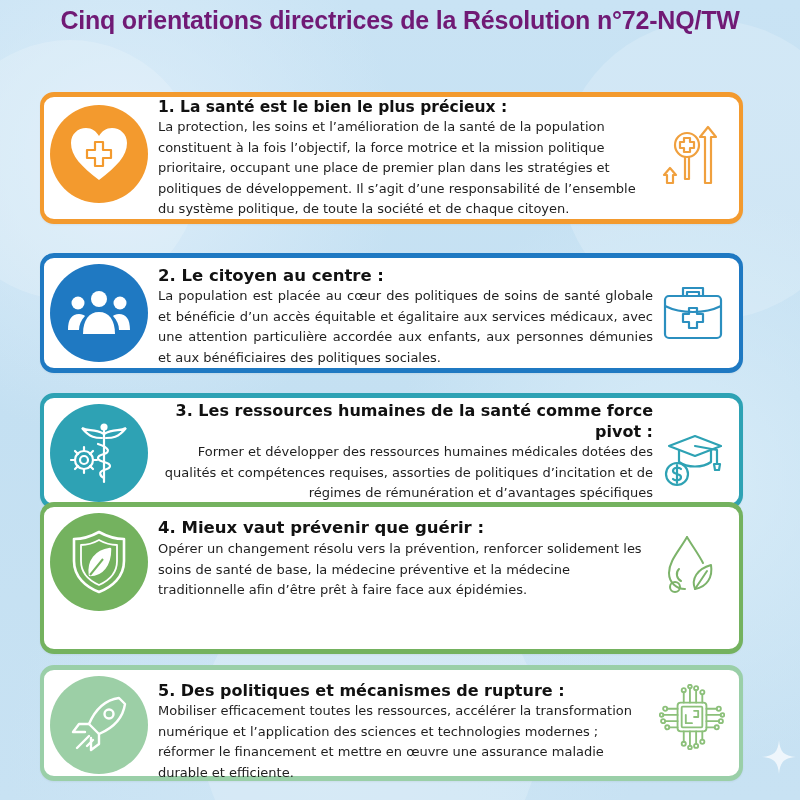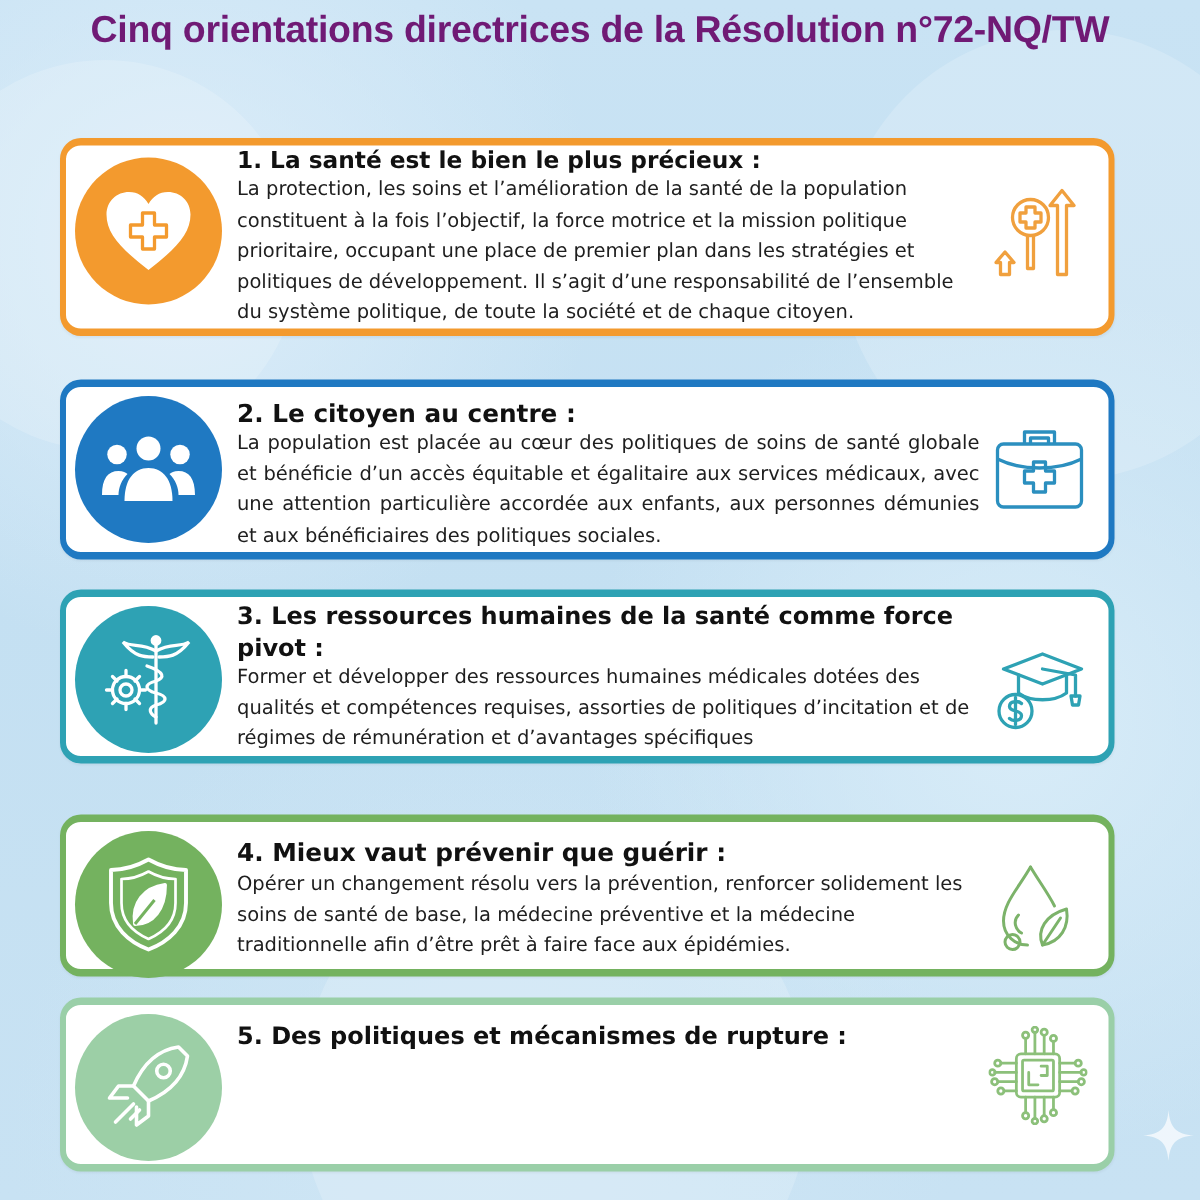--- a/index.html
+++ b/index.html
@@ -111,35 +111,35 @@
       <circle cx="18" cy="40" r="9"></circle>
       <circle cx="18" cy="40" r="4"></circle>
       <path d="M18 27 v4 M18 49 v4 M5 40 h4 M27 40 h4 M9 31 l3 3 M24 46 l3 3 M9 49 l3 -3 M24 34 l3 -3"></path>
       <path d="M38 8 v54"></path>
       <circle cx="38" cy="7" r="2.5" fill="#fff"></circle>
       <path d="M38 14 C28 8 22 12 16 8 C24 18 30 18 36 18"></path>
       <path d="M38 14 C48 8 54 12 60 8 C52 18 46 18 40 18"></path>
       <path d="M32 24 C44 28 44 32 38 34 C30 36 30 40 38 42 C46 44 46 48 38 50 C32 52 34 56 38 58"></path>
     </svg>
   </div>
-  <div class="content" style="top:2px;">
+  <div class="content" style="top:2px;text-align:right;">
     <h2 style="font-size:16px;line-height:21px;">3. Les ressources humaines de la santé comme force pivot :</h2>
     <p> Former et développer des ressources humaines médicales dotées des qualités et compétences requises, assorties de politiques d’incitation et de régimes de rémunération et d’avantages spécifiques</p>
   </div>
   <svg class="side-icon" style="top:30px;" viewBox="0 0 64 64" fill="none" stroke="#2ea2b4" stroke-width="2.2" stroke-linejoin="round" stroke-linecap="round">
     <path d="M8 18 L34 8 L60 18 L34 28 Z"></path>
     <path d="M18 22 v12 C26 40 42 40 50 34 v-12"></path>
     <path d="M34 18 L56 22 v14"></path>
     <path d="M53 36 h6 l-1 6 h-4 z"></path>
     <circle cx="16" cy="46" r="11"></circle>
     <path d="M20 41 C18 39 12 39 12 43 C12 47 20 45 20 49 C20 53 14 53 12 51 M16 37 v18"></path>
   </svg>
 </div>
 
-<div class="card" style="top:543px;height:108px;border-color:#74b25f;">
+<div class="card" style="top:502px;height:152px;border-color:#74b25f;">
   <div class="circle" style="top:6px;background:#74b25f;">
     <svg width="58" height="66" viewBox="0 0 58 66" fill="none" stroke="#fff" stroke-width="2.6" stroke-linejoin="round">
       <path d="M29 3 C20 8 12 10 4 10 V32 C4 48 16 58 29 63 C42 58 54 48 54 32 V10 C46 10 38 8 29 3 Z"></path>
       <path d="M29 11 C22 15 16 16 11 16 V32 C11 45 20 52 29 56 C38 52 47 45 47 32 V16 C42 16 36 15 29 11 Z" stroke-width="1.8"></path>
       <path d="M20 46 C18 32 26 22 40 20 C40 36 32 46 20 46 Z" fill="#fff"></path>
       <path d="M20 46 L33 30" stroke="#74b25f" stroke-width="2"></path>
     </svg>
   </div>
   <div class="content" style="top:10px;">
     <h2 style="font-size:16.5px;line-height:22px;">4. Mieux vaut prévenir que guérir :</h2>
@@ -160,20 +160,21 @@
     <svg width="60" height="62" viewBox="0 0 60 62" fill="none" stroke="#fff" stroke-width="2.4" stroke-linejoin="round" stroke-linecap="round">
       <path d="M50 4 C36 6 26 16 20 30 L30 40 C44 34 54 24 56 10 Z"></path>
       <circle cx="40" cy="20" r="4.5"></circle>
       <path d="M20 30 L10 30 L4 38 L16 38"></path>
       <path d="M30 40 L30 50 L22 56 L22 44"></path>
       <path d="M20 42 L12 50 M16 46 L8 54 M24 46 L18 52"></path>
     </svg>
   </div>
   <div class="content" style="top:10px;">
     <h2 style="font-size:16px;line-height:21px;">5. Des politiques et mécanismes de rupture :</h2>
+    <p> Mobiliser efficacement toutes les ressources, accélérer la transformation numérique et l’application des sciences et technologies modernes ; réformer le financement et mettre en œuvre une assurance maladie durable et efficiente.</p>
   </div>
   <svg class="side-icon" style="top:14px;width:66px;height:66px;" viewBox="0 0 64 64" fill="none" stroke="#8cc07a" stroke-width="1.8" stroke-linejoin="round" stroke-linecap="round">
     <rect x="18" y="18" width="28" height="28" rx="3"></rect>
     <rect x="22" y="22" width="20" height="20" rx="1"></rect>
     <path d="M24 8 v10 M30 4 v14 M36 6 v12 M42 10 v8"></path>
     <circle cx="24" cy="6" r="2"></circle>
       <circle cx="30" cy="2.5" r="1.8"></circle>
       <circle cx="36" cy="4" r="2"></circle>
       <circle cx="42" cy="8" r="2"></circle>
     <path d="M24 46 v10 M30 46 v14 M36 46 v12 M42 46 v8"></path>

